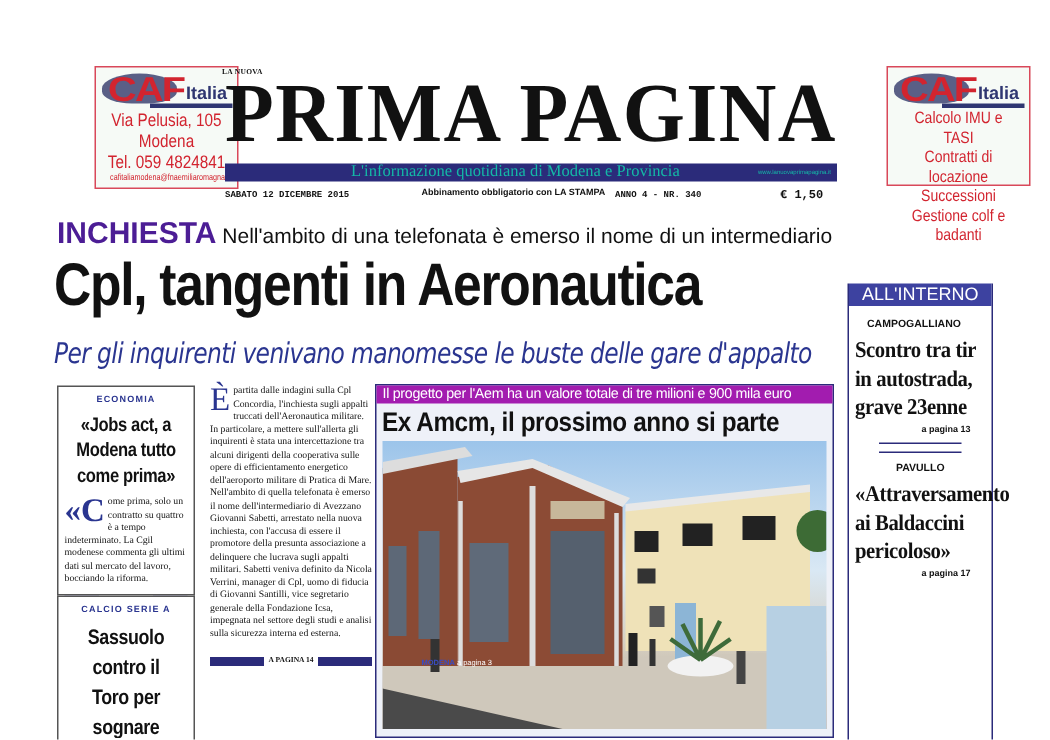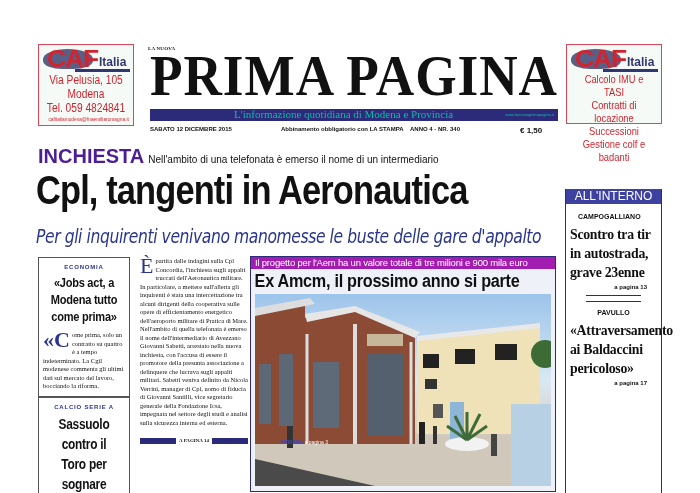--- a/index.html
+++ b/index.html
@@ -1,47 +1,47 @@
 <!DOCTYPE html>
 <html><head>
 <meta charset="utf-8">
 <style>
   * { box-sizing: border-box; margin: 0; padding: 0; }
   html, body { width: 700px; height: 493px; overflow: hidden; background: #ffffff; }
   body { position: relative; font-family: "Liberation Sans", sans-serif; color: #111; }
 
   
-  .ad { position: absolute; border: 1px solid #d9485a; background: #f6faf6; text-align: center; }
+  .ad { position: absolute; border: 1px solid #d9485a; background: #f6faf6; text-align: center; margin-left: 25px; }
   .ad-left { left: 38px; top: 44px; width: 96px; height: 82px; }
   .ad-right { left: 566px; top: 44px; width: 96px; height: 80px; }
   .caf-logo { position: relative; height: 26px; margin-top: 2px; }
   .caf-swoosh { position: absolute; left: 4px; top: 2px; width: 50px; height: 20px; border-radius: 50% 50% 40% 40%; background: #5a5f86; }
   .caf-text { position: absolute; left: 8px; top: 0; font-family: "Liberation Sans", sans-serif; font-weight: 900; font-size: 23px; letter-spacing: -1px; color: #d2242f; line-height: 24px; transform: scaleX(1.15); transform-origin: left; }
   .caf-italia { position: absolute; left: 60px; top: 8px; font-weight: 900; font-size: 12px; color: #2f3671; letter-spacing: 0px; }
   .caf-bar { position: absolute; left: 36px; right: 3px; top: 22px; height: 3px; background: #2f3671; }
   .ad-line { color: #d2242f; font-family: "Liberation Sans", sans-serif; font-size: 11px; line-height: 13px; transform: scaleX(0.85); }
   .ad-left .ad-line { font-size: 12px; line-height: 14px; }
   .ad-left .ad-email { font-size: 6px; color: #d2242f; line-height: 9px; transform: scaleX(0.8); }
 
   
   .mh-small { position: absolute; left: 148px; top: 46px; font-family: "Liberation Serif", serif; font-size: 5px; font-weight: bold; letter-spacing: 0.2px; }
   .mh-title { position: absolute; left: 150px; top: 46px; width: 410px; font-family: "Liberation Serif", serif; font-weight: 900; font-size: 56px; line-height: 60px; letter-spacing: 1px; transform: scaleX(0.95); transform-origin: left; white-space: nowrap; color: #111; }
   .mh-bar { position: absolute; left: 150px; top: 109px; width: 408px; height: 12px; background: #2b2b7a; color: #14b8a6; }
   .mh-tagline { position: absolute; left: 84px; top: -1px; font-family: "Liberation Serif", serif; font-size: 11px; white-space: nowrap; }
   .mh-url { position: absolute; right: 4px; top: 3px; font-size: 4px; }
-  .mh-info { position: absolute; top: 126px; font-size: 6px; font-family: Liberation Sans, sans-serif; font-weight: bold; white-space: nowrap; }
+  .mh-info { position: absolute; top: 126px; font-size: 6px; font-family: Liberation Mono, monospace; font-weight: bold; white-space: nowrap; }
   .mh-date { left: 150px; }
   .mh-abb { left: 281px; font-family: "Liberation Sans", sans-serif; }
   .mh-anno { left: 410px; }
   .mh-price { left: 520px; font-size: 8px; }
 
   
   .kicker { position: absolute; left: 38px; top: 147px; white-space: nowrap; font-size: 14px; line-height: 18px; }
   .kicker-label { color: #4c1d95; font-weight: 900; font-size: 20px; }
-  .kicker-text { color: #111; font-size: 10px; }
+  .kicker-text { color: #111; font-size: 14px; }
   .headline { position: absolute; left: 36px; top: 167px; white-space: nowrap; font-family: "Liberation Sans", sans-serif; font-weight: 900; font-size: 40px; line-height: 46px; letter-spacing: -1px; transform: scaleX(0.86); transform-origin: left; }
   .subhead { position: absolute; left: 36px; top: 224px; white-space: nowrap; font-family: "DejaVu Sans", sans-serif; font-style: italic; font-size: 19px; line-height: 24px; color: #2a3590; transform: scaleX(0.82); transform-origin: left; letter-spacing: -0.5px; }
 
   
   .lbox { position: absolute; left: 38px; width: 92px; border: 1px solid #555; background: #fff; padding: 4px 4px; text-align: center; }
   .lbox-1 { top: 257px; height: 140px; }
   .lbox-2 { top: 397px; height: 100px; border-bottom: none; }
   .lbox-cat { color: #2a3590; font-size: 6px; font-weight: 900; letter-spacing: 0.8px; line-height: 10px; }
   .lbox-title { font-weight: 900; font-size: 13px; line-height: 17px; margin-top: 2px; transform: scaleX(0.85); letter-spacing: -0.3px; }
   .lbox-body { text-align: left; font-family: "Liberation Serif", serif; font-size: 6.5px; line-height: 8.5px; margin-top: 6px; }

